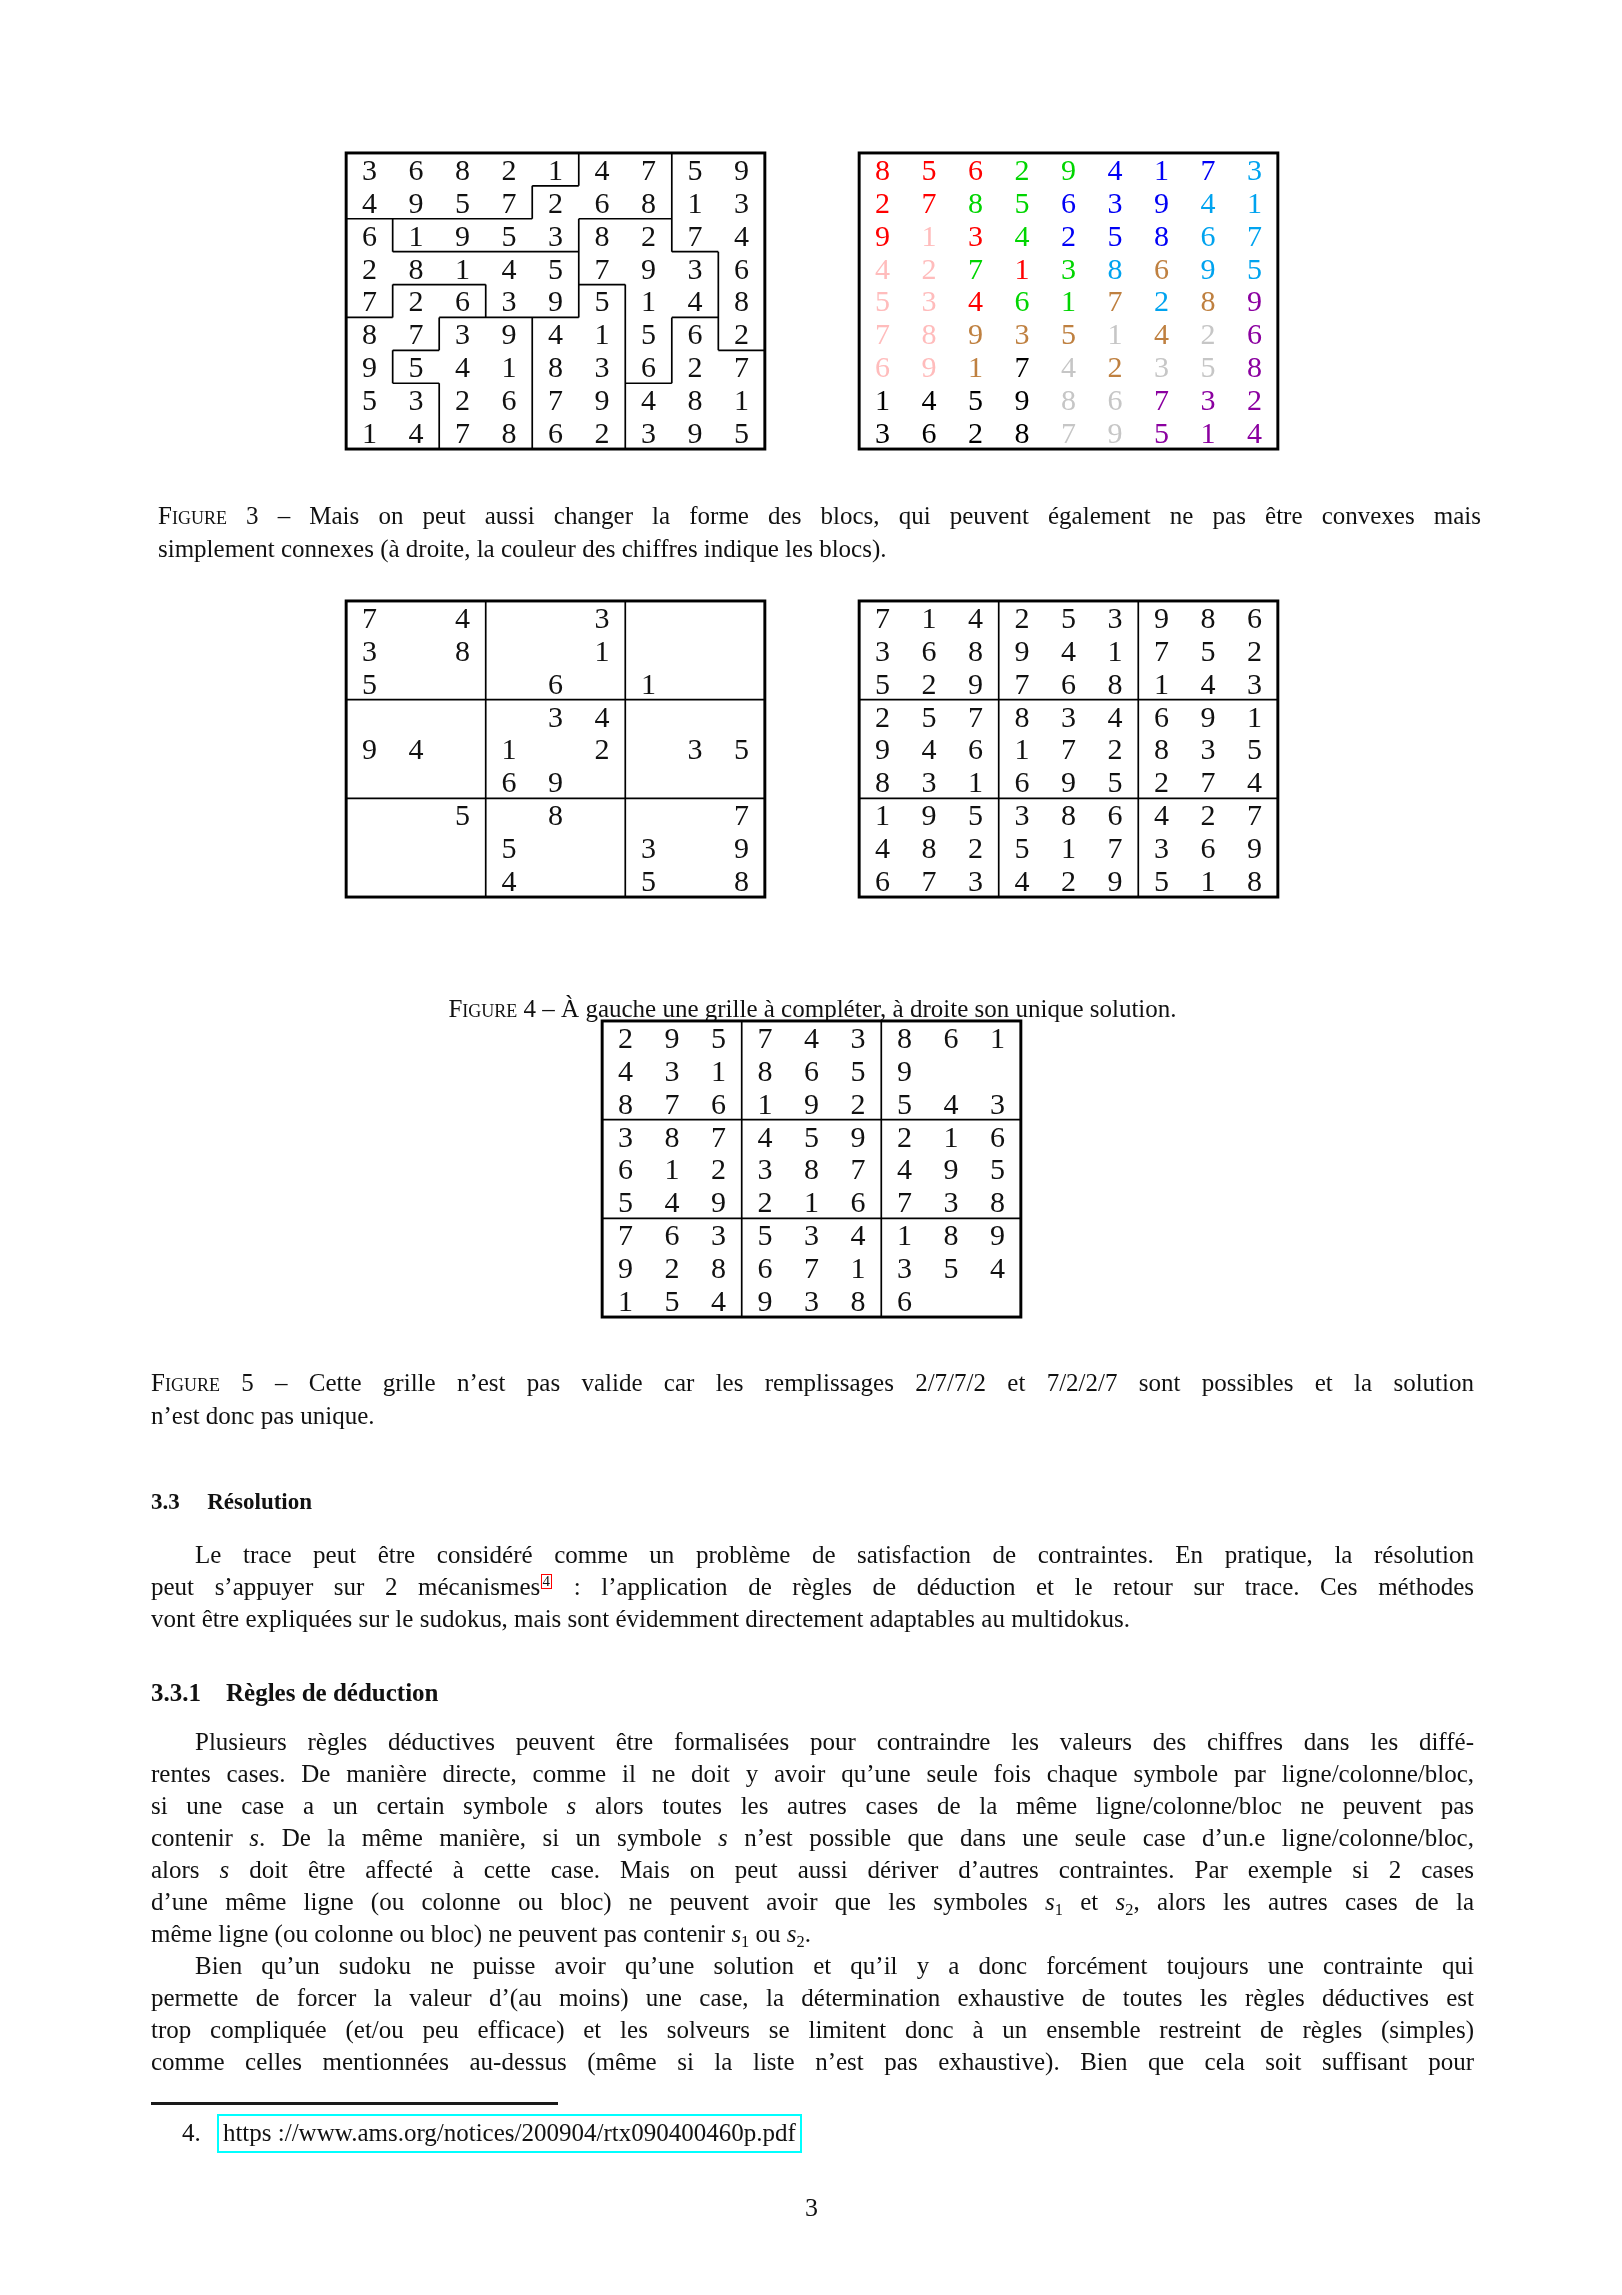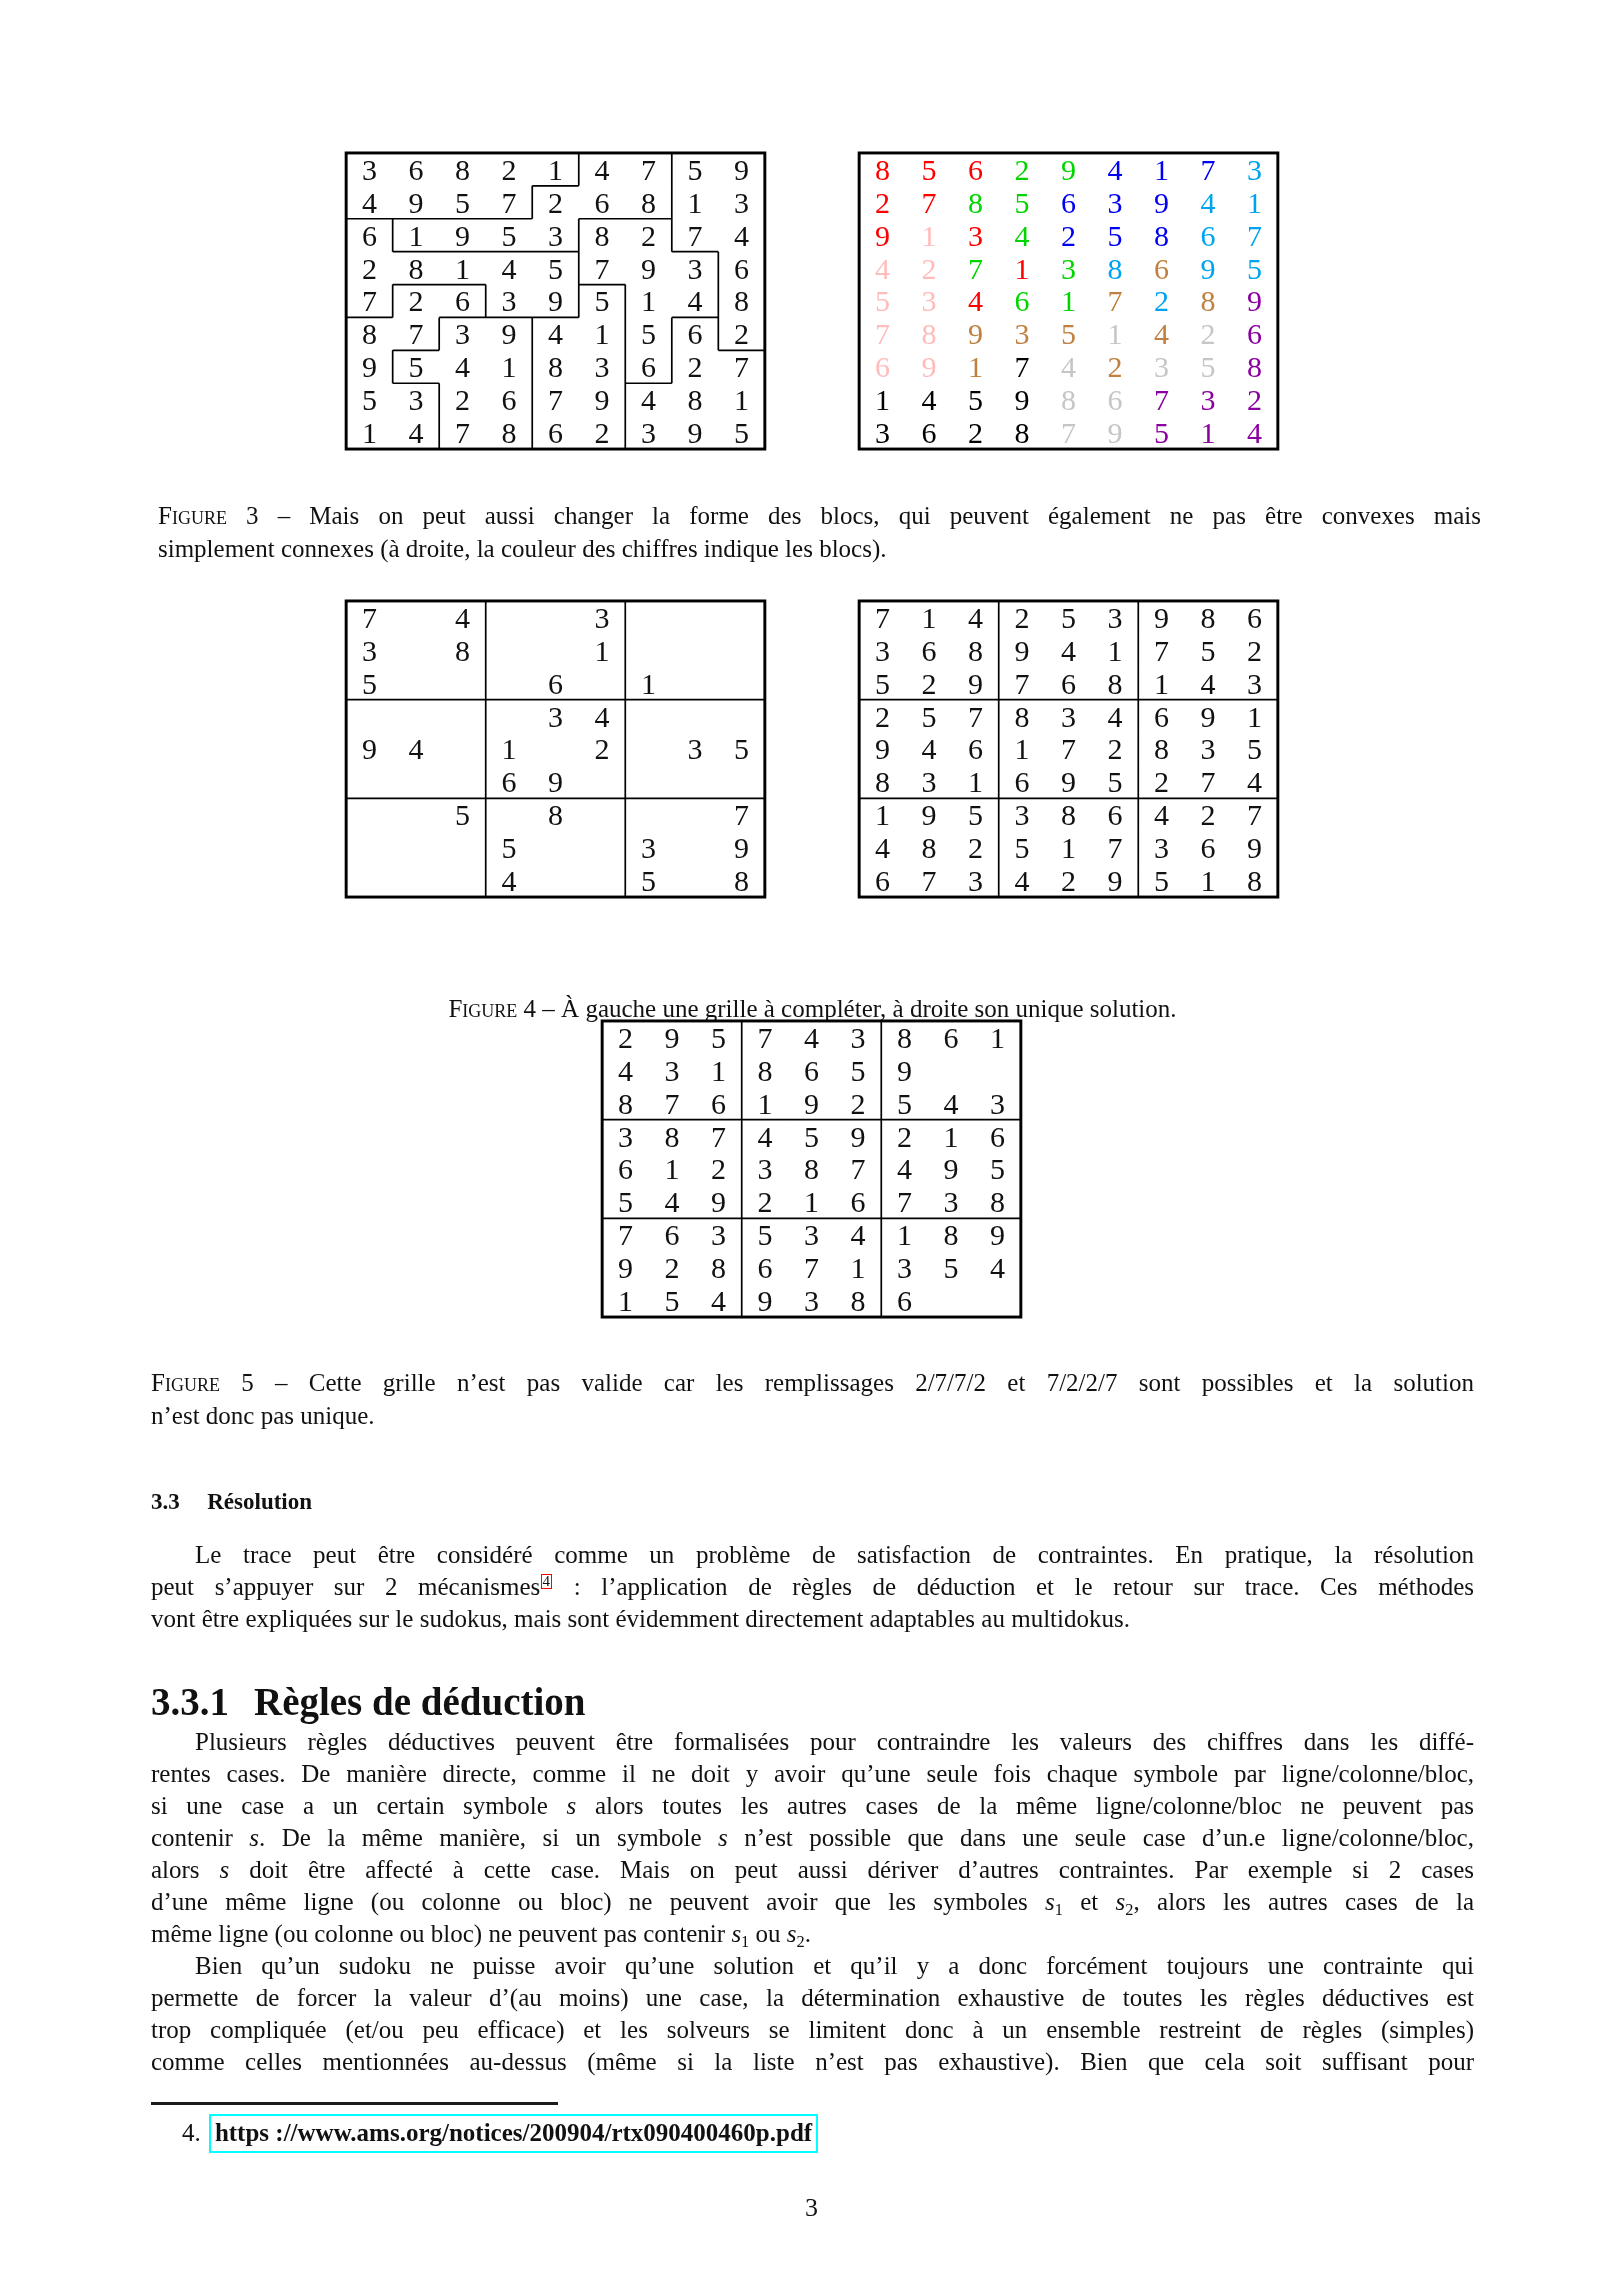--- a/index.html
+++ b/index.html
@@ -11,24 +11,24 @@
   .tline.nw{white-space:nowrap;}
   .tline.just{text-align:justify;text-align-last:justify;}
   .tline.ind{text-indent:44px;}
   .tline.center{text-align:center;}
   .cap .tline{line-height:33px;height:33px;}
   .sc{font-variant:small-caps;}
   .it{font-style:italic;}
   .sub{font-size:16.4px;vertical-align:-4.6px;}
   .fnref{display:inline-block;font-size:15px;vertical-align:9.2px;line-height:13px;
          border:1.6px solid #ff0000;padding:0 0.7px;margin:0 1.3px 0 0.7px;}
-  .urlbox{display:inline-block;border:2.3px solid #00ffff;padding:0.7px 3.9px 2px 3.9px;margin-left:2px;font-weight:bold;}
+  .urlbox{display:inline-block;border:2.3px solid #00ffff;padding:0.7px 3.9px 2px 3.9px;margin-left:10px;}
   .h1{font-weight:bold;font-size:23px;display:flex;}
   .h1 .num{margin-right:27.5px;}
-  .h2{font-weight:bold;font-size:39px;display:flex;}
+  .h2{font-weight:bold;font-size:25px;display:flex;}
   .h2 .num{margin-right:25px;}
   .fnrule{background:#1a1a1a;height:2.6px;width:407px;}
   .fnline{font-size:22px;line-height:29px;}
   .pagenum{width:100%;text-align:center;font-size:26px;}
   svg{display:block;}
 </style>
 </head>
 <body>
 
 <div class="abs" style="left:344px;top:151px;">

